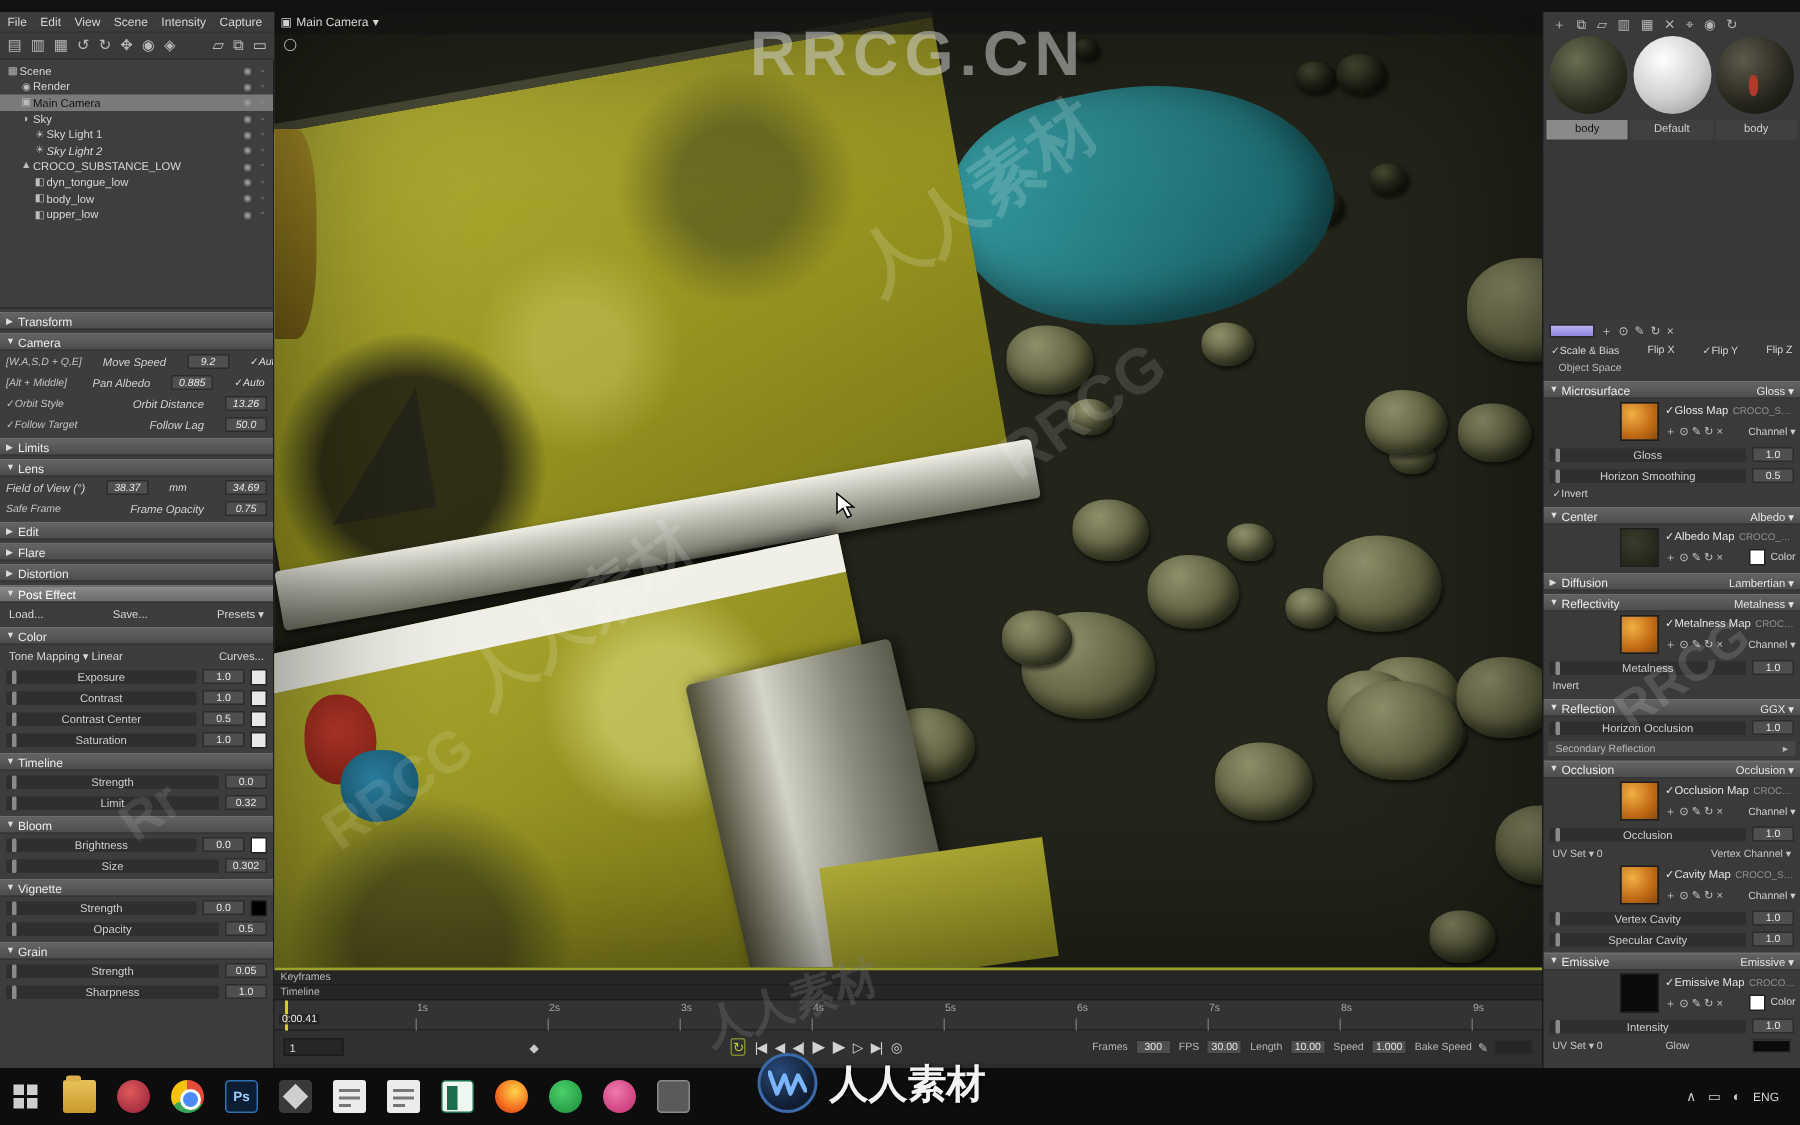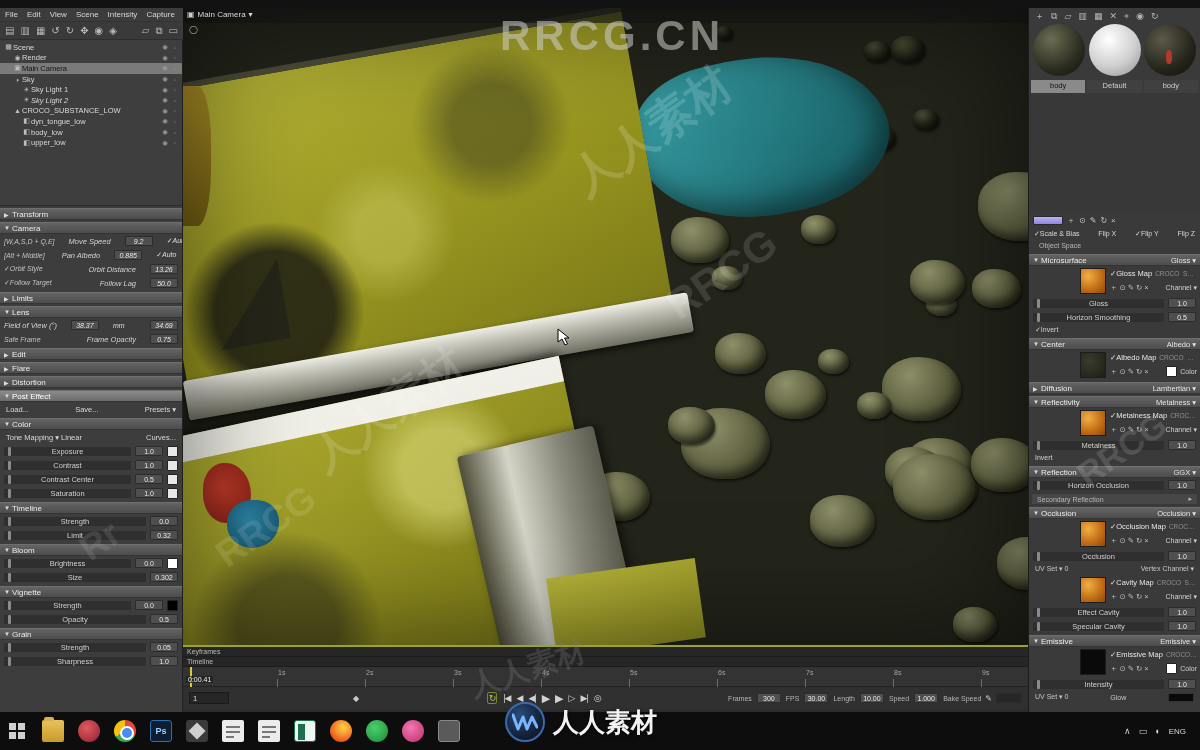--- a/index.html
+++ b/index.html
@@ -740,21 +740,21 @@
             </div>
             <div class="map-line2">
               <span class="ics">＋⊙✎↻×</span>
               <span class="chan">Channel ▾</span>
             </div>
           </div>
         </div>
         <div class="srow">
           <div class="track">
             <div class="handle"></div>
-            <span class="tl">Effect Cavity</span>
+            <span class="tl">Vertex Cavity</span>
           </div>
           <span class="vbox">1.0</span>
         </div>
         <div class="srow">
           <div class="track">
             <div class="handle"></div>
             <span class="tl">Specular Cavity</span>
           </div>
           <span class="vbox">1.0</span>
         </div>

